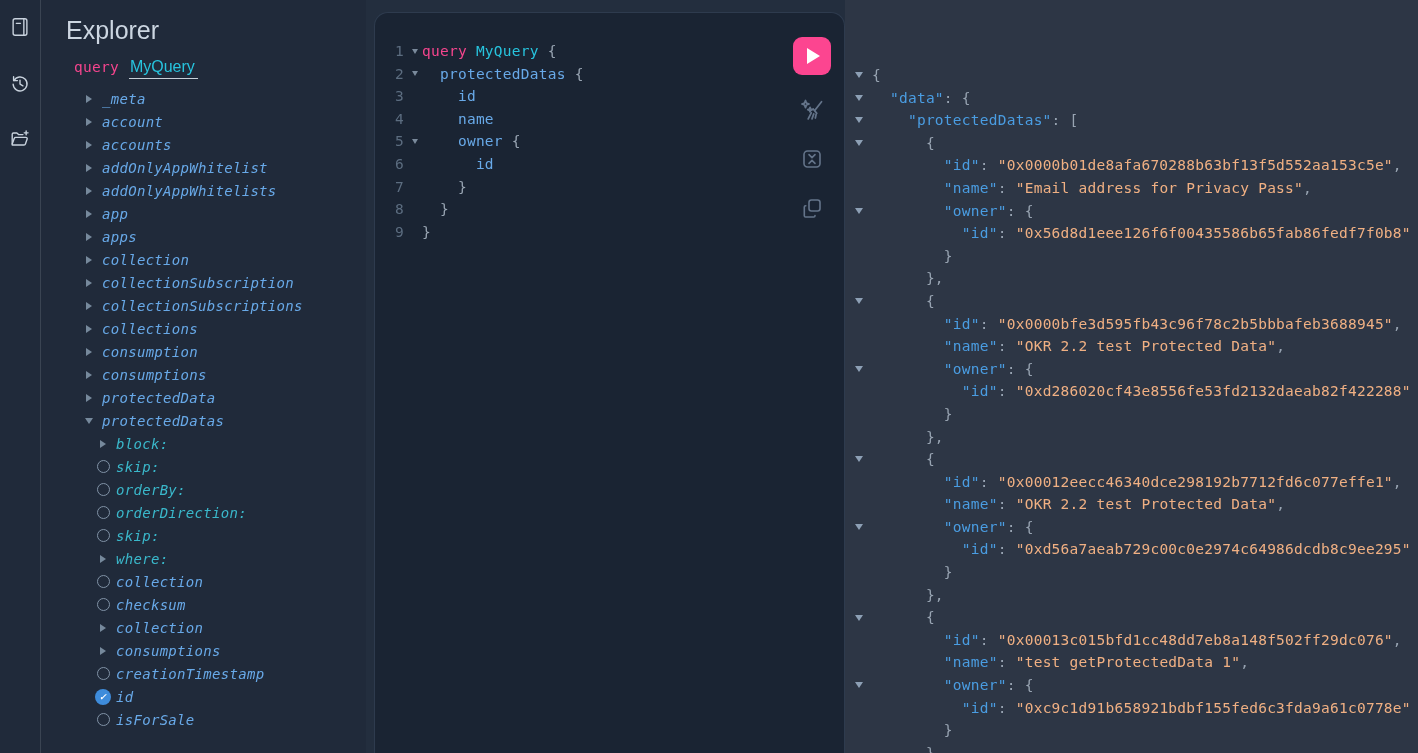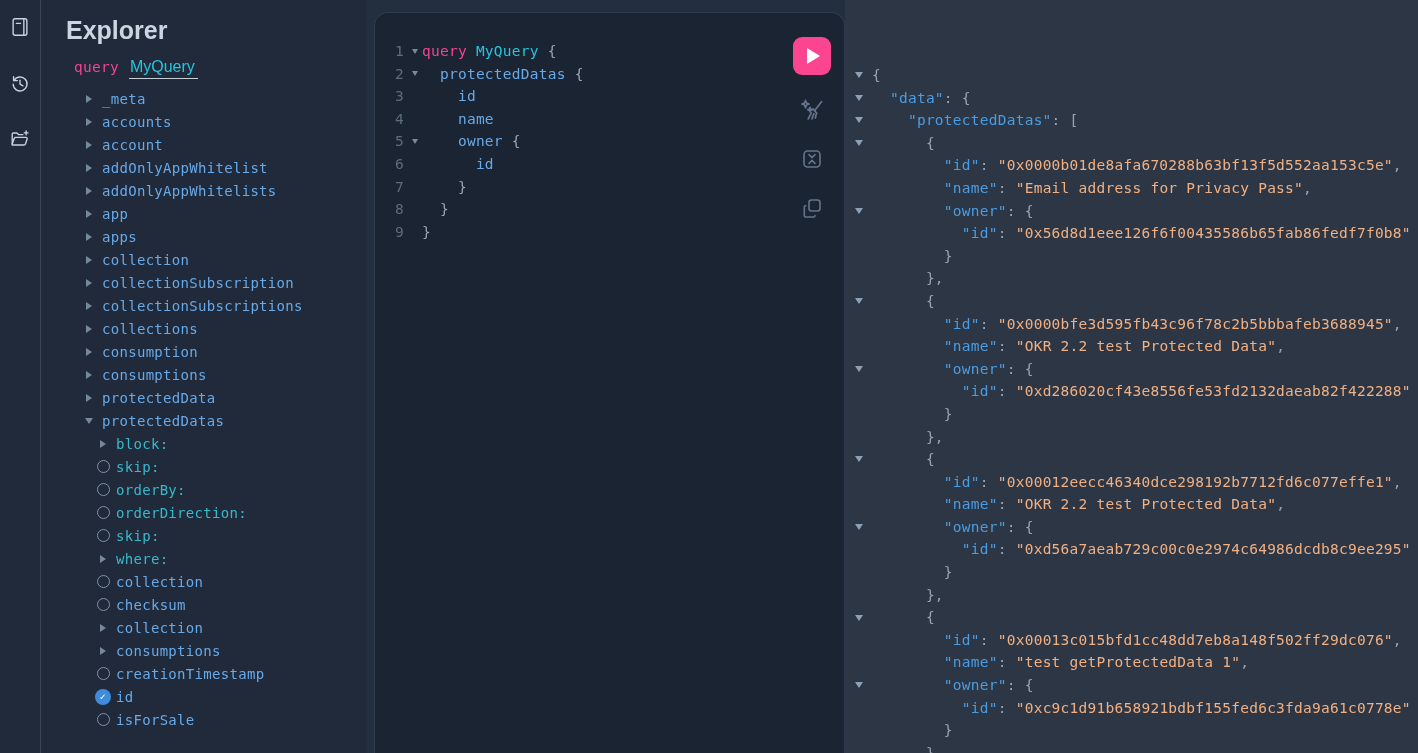--- a/index.html
+++ b/index.html
@@ -16,31 +16,31 @@
     padding-top:14px; gap:30px;
   }
   .iconbar .ibtn { width:26px; height:26px; display:flex; align-items:center; justify-content:center; cursor:pointer; }
   .iconbar svg { stroke:#c9d3de; fill:none; stroke-width:1.5; stroke-linecap:round; stroke-linejoin:round; }
 
   
   .explorer {
     flex:0 0 325px; background:#202a3a; padding:16px 0 0 25px; overflow:hidden;
   }
   .explorer-title {
-    font-family:"Liberation Sans", sans-serif; font-weight:bold;
+    font-family:"Liberation Sans", sans-serif; font-weight:normal;
     font-size:25px; color:#ccd6e1; height:32px;
   }
   .opline { margin:10px 0 0 8px; height:22px; display:flex; align-items:baseline; gap:10px; }
   .op-kw { color:#f5458e; font-size:14.5px; letter-spacing:.25px; }
   .op-name {
     font-family:"Liberation Sans", sans-serif; font-size:16px; color:#27c4de;
     border-bottom:1px solid #c6cfd8; padding:0 3px 2px 1px; cursor:text;
   }
   .tree { margin-top:7px; font-size:14px; letter-spacing:.3px; }
-  .trow { height:23px; display:flex; align-items:center; cursor:pointer; }
+  .trow { height:23px; display:flex; align-items:center; cursor:pointer;font-style:italic; }
   .trow.lv1 { padding-left:13px; }
   .trow.lv2 { padding-left:27px; }
   .marker { flex:0 0 20px; display:flex; align-items:center; justify-content:center; }
   .marker.cr::before { content:""; display:block; width:0; height:0;
     border-left:6px solid #76899c; border-top:4.5px solid transparent; border-bottom:4.5px solid transparent; }
   .marker.cd::before { content:""; display:block; width:0; height:0;
     border-top:6px solid #76899c; border-left:4.5px solid transparent; border-right:4.5px solid transparent; }
   .marker.radio::before { content:""; display:block; width:11px; height:11px;
     border:1.5px solid #8092a6; border-radius:50%; }
   .marker.checked { width:16px; height:16px; background:#3e8cdb; border-radius:50%;
@@ -129,25 +129,25 @@
       <span class="op-kw">query</span>
       <span class="op-name">MyQuery</span>
     </div>
     <div class="tree" id="tree">
         <div class="trow lv1">
           <span class="marker cr"></span>
           <span class="tlabel field">_meta</span>
         </div>
         <div class="trow lv1">
           <span class="marker cr"></span>
+          <span class="tlabel field">account</span>
+        </div>
+        <div class="trow lv1">
+          <span class="marker cr"></span>
           <span class="tlabel field">accounts</span>
-        </div>
-        <div class="trow lv1">
-          <span class="marker cr"></span>
-          <span class="tlabel field">account</span>
         </div>
         <div class="trow lv1">
           <span class="marker cr"></span>
           <span class="tlabel field">addOnlyAppWhitelist</span>
         </div>
         <div class="trow lv1">
           <span class="marker cr"></span>
           <span class="tlabel field">addOnlyAppWhitelists</span>
         </div>
         <div class="trow lv1">

